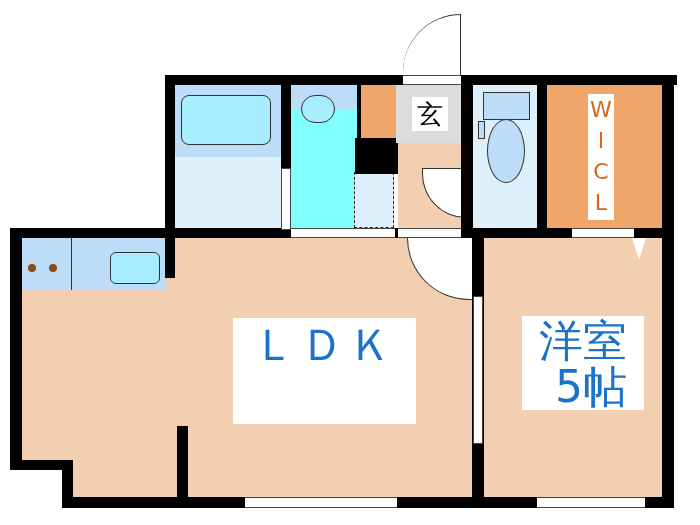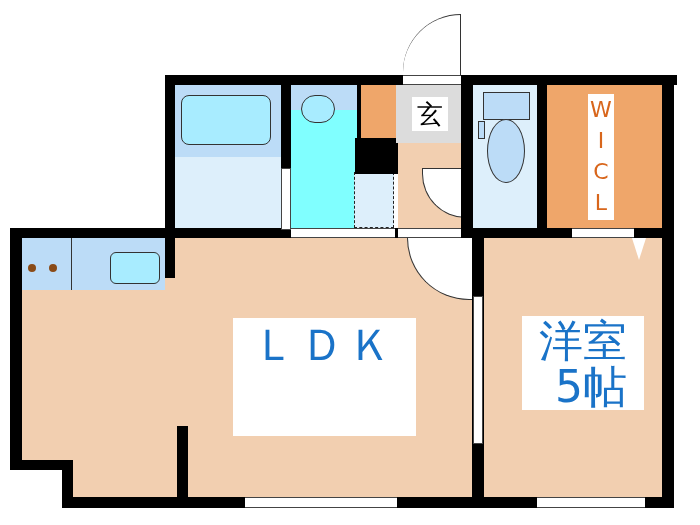--- a/index.html
+++ b/index.html
@@ -82,21 +82,21 @@
   <div class="abs wall" style="left:62px;top:460px;width:11px;height:48px;"></div>
   <div class="abs wall" style="left:177px;top:426px;width:11px;height:72px;"></div>
   <div class="abs wall" style="left:62px;top:497px;width:612px;height:11px;"></div>
   <div class="abs win" style="left:245px;top:497px;width:152px;height:11px;"></div>
 
   <div class="abs" style="left:407px;top:238px;width:66px;height:62px;background:#fff;border-left:1px solid #333;border-bottom:1px solid #333;border-bottom-left-radius:66px;"></div>
 
   <div class="abs wall" style="left:472px;top:228px;width:12px;height:280px;"></div>
   <div class="abs win" style="left:473px;top:296px;width:10px;height:148px;border:1px solid #444;"></div>
 
-  <div class="abs label-box" style="left:233px;top:318px;width:183px;height:118px;font-size:44px;padding-top:4px;">
+  <div class="abs label-box" style="left:233px;top:318px;width:183px;height:106px;font-size:44px;padding-top:4px;">
     <div style="letter-spacing:4px;">ＬＤＫ</div>
   </div>
 
   <div class="abs floor" style="left:484px;top:238px;width:178px;height:259px;"></div>
   <div class="abs" style="left:632px;top:238px;width:0;height:0;border-left:7px solid transparent;border-right:7px solid transparent;border-top:22px solid #fff;"></div>
   <div class="abs label-box" style="left:522px;top:316px;width:122px;height:94px;font-size:44px;padding-top:2px;">
     <div>洋室</div>
     <div style="text-align:center;padding-left:16px;">5帖</div>
   </div>
   <div class="abs win" style="left:537px;top:497px;width:108px;height:11px;"></div>

